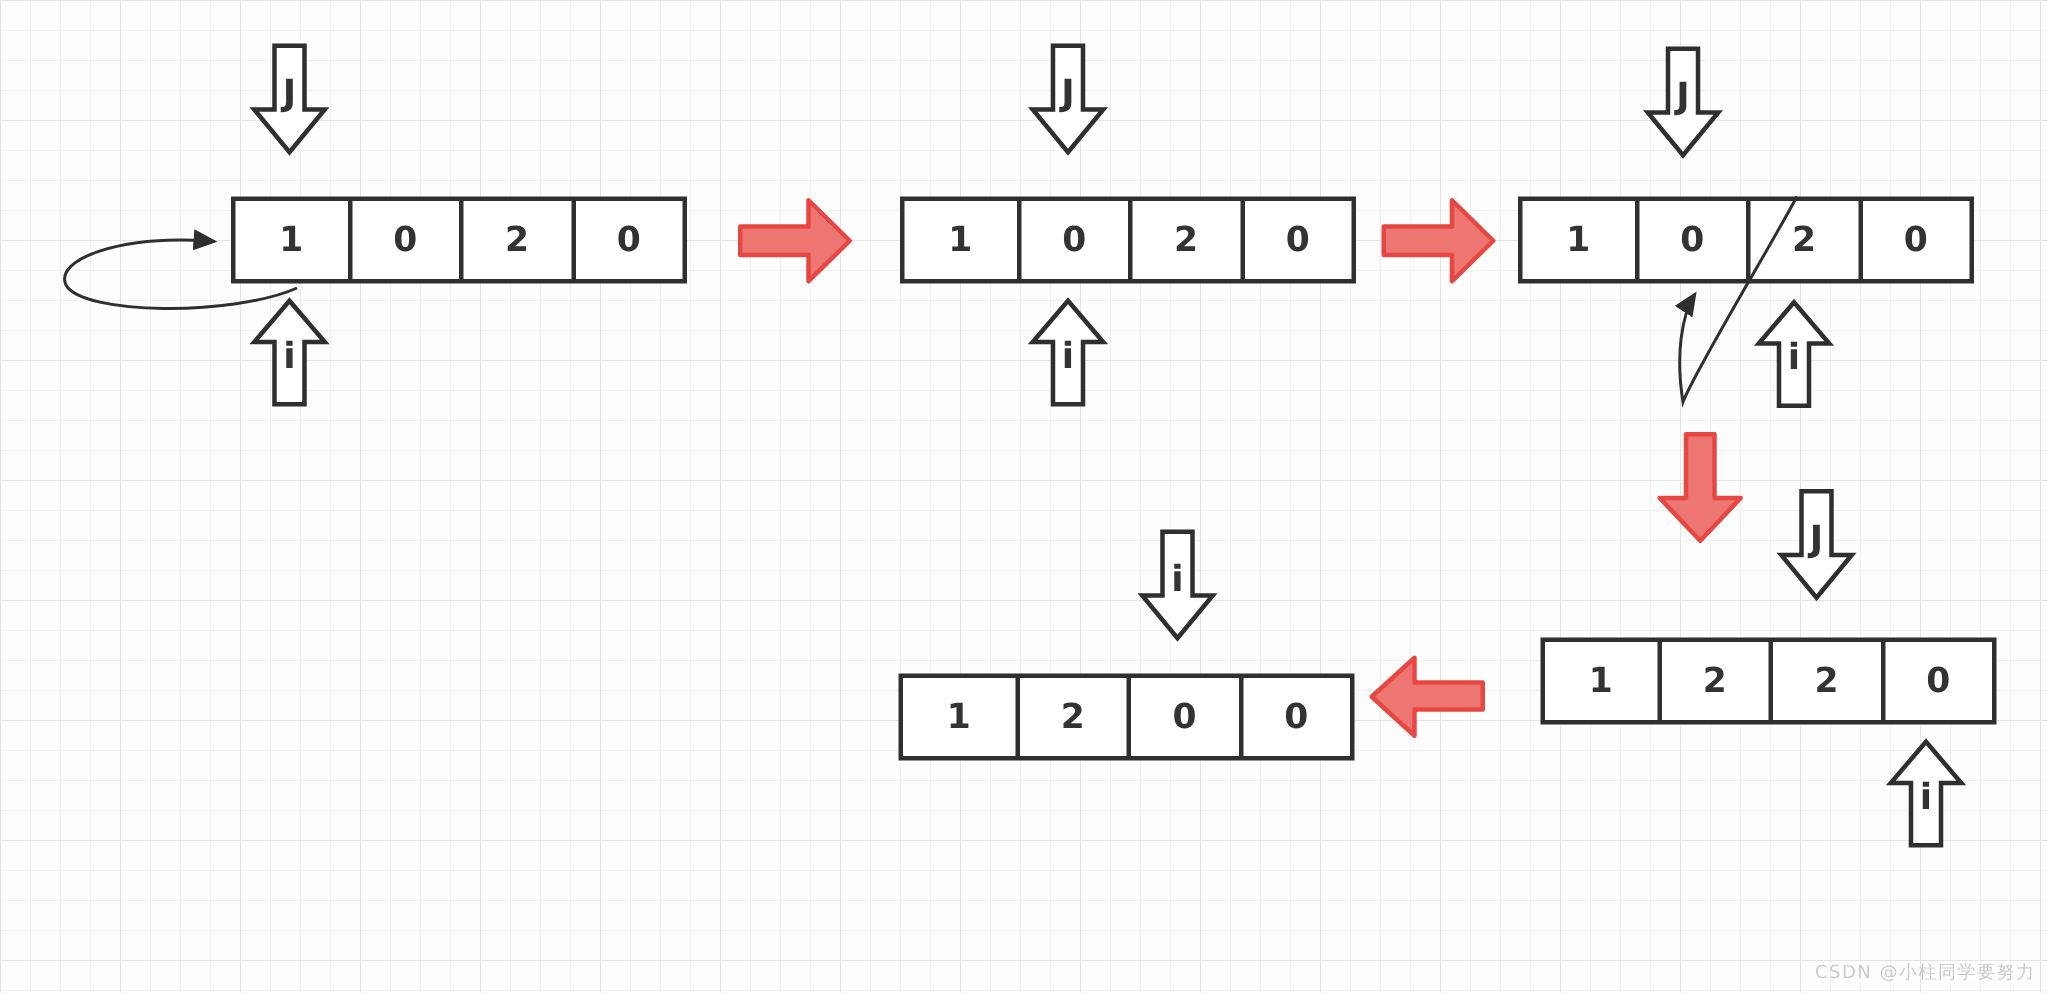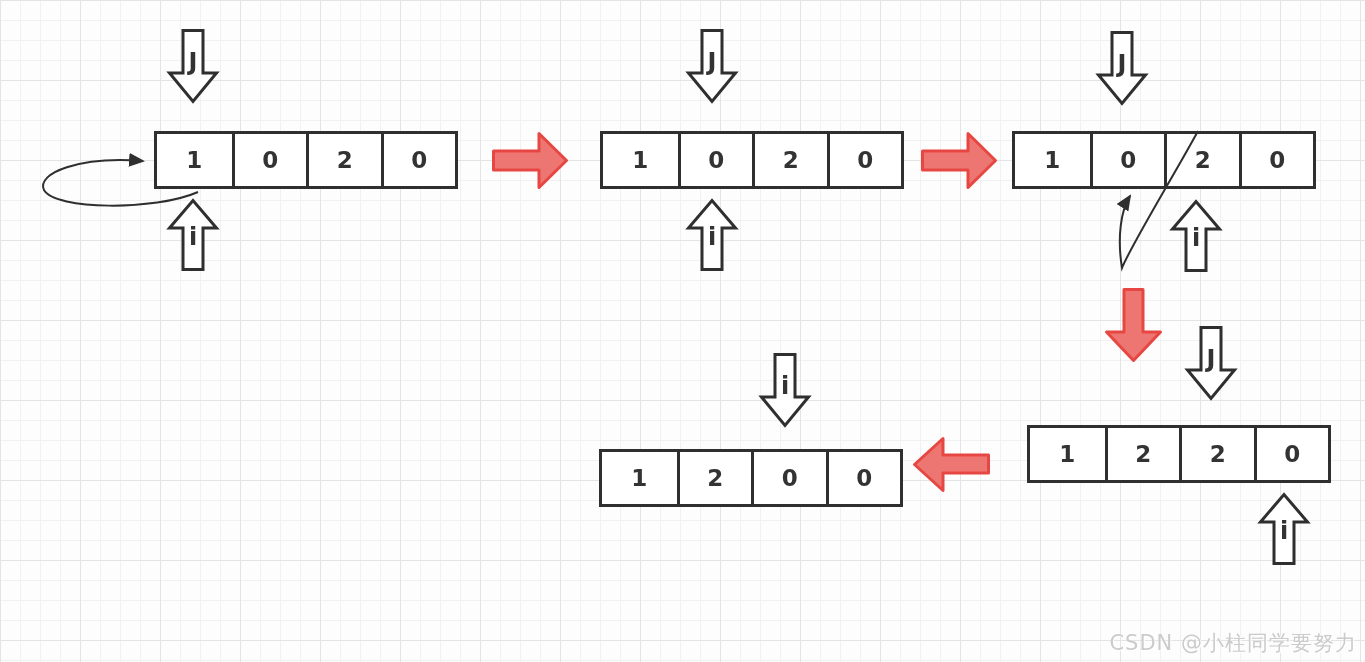--- a/index.html
+++ b/index.html
@@ -49,21 +49,21 @@
     font-weight: bold;
     font-size: 24px;
     fill: #333333;
     text-anchor: middle;
   }
   .curve { fill: none; stroke: #2f2f2f; stroke-width: 2; }
   #watermark {
     position: absolute;
     right: 8px;
     bottom: 5px;
-    font-size: 21px;
+    font-size: 12px;
     color: #cbcbcb;
     letter-spacing: 1px;
     text-shadow: 1px 1px 0 #ffffff;
     text-align: right;
   }
 </style>
 </head>
 <body>
 
 <div id="canvas">

